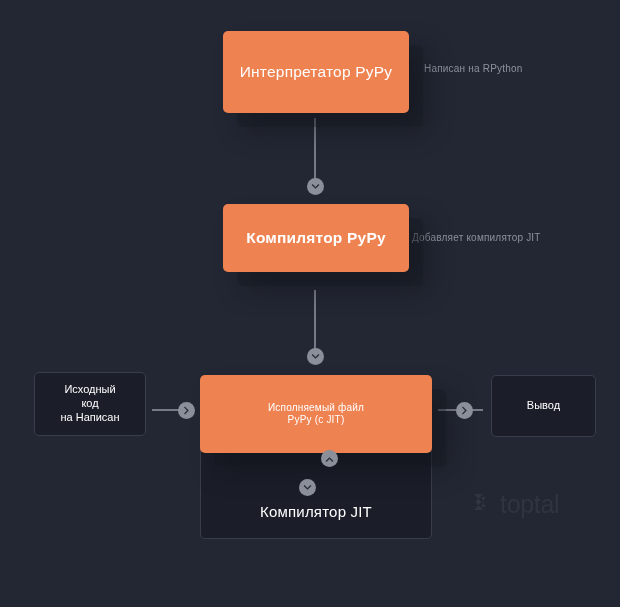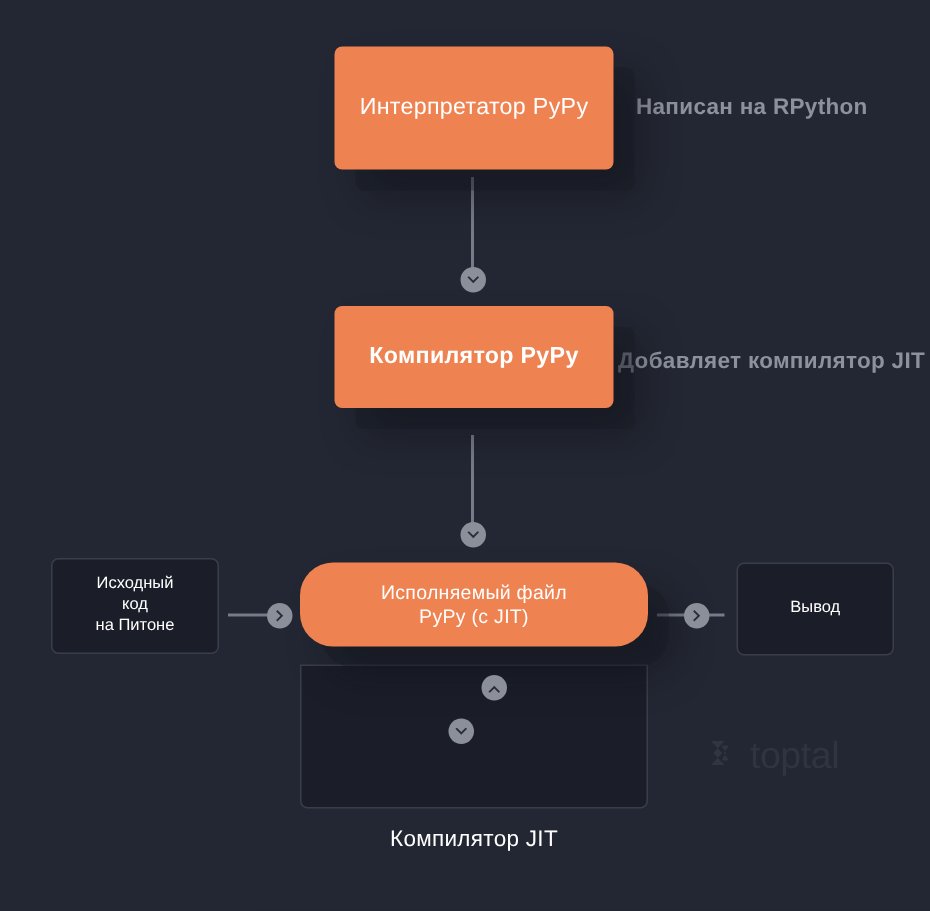--- a/index.html
+++ b/index.html
@@ -33,21 +33,21 @@
     justify-content: center;
     text-align: center;
     line-height: 1.22;
     letter-spacing: .2px;
     box-shadow: 14px 14px 0 0 rgba(20,22,30,0.30),
                 18px 18px 26px 0 rgba(10,12,18,0.35);
     z-index: 4;
   }
   #box-interpreter { left: 223px; top: 31px;  width: 186px; height: 82px; font-size: 15.5px; }
   #box-compiler    { left: 223px; top: 204px; width: 186px; height: 68px; font-size: 15.5px; font-weight: bold; }
-  #box-executable  { left: 200px; top: 375px; width: 232px; height: 56px; font-size: 13px; border-radius: 22px; }
+  #box-executable  { left: 200px; top: 375px; width: 232px; height: 78px; font-size: 10px; }
 
   
   .dbox {
     position: absolute;
     background: #1b1e29;
     border: 1px solid #3a3e4c;
     border-radius: 5px;
     display: flex;
     align-items: center;
     justify-content: center;
@@ -73,39 +73,37 @@
     z-index: 2;
   }
   #jit-title {
     position: absolute;
     left: 0; right: 0;
     top: 59px;
     text-align: center;
     font-size: 15px;
     color: #ffffff;
     letter-spacing: .2px;
-    margin-top: 48px;
   }
   .jit-note {
     position: absolute;
     font-size: 10.5px;
     line-height: 1.45;
     color: #9ba0ac;
   }
   #jit-note-left  { left: 216px; top: 455px; width: 95px; text-align: left; }
   #jit-note-right { left: 350px; top: 468px; width: 95px; text-align: left; }
 
   
   .note {
     position: absolute;
-    font-size: 15px;
+    font-size: 10px;
     color: #8d919d;
     letter-spacing: .2px;
     white-space: nowrap;
-    font-weight: bold;
   }
   #note-interpreter { left: 424px; top: 63px; }
   #note-compiler    { left: 412px; top: 232px; }
 
   
   .vline {
     position: absolute;
     width: 2px;
     background: #777b87;
     z-index: 1;
@@ -191,21 +189,21 @@
   <div class="knob" id="conn2-knob">
     <svg width="9" height="6" viewBox="0 0 9 6">
         <path d="M0.6 0.9 L4.5 4.8 L8.4 0.9 L7.4 0.1 L4.5 3.0 L1.6 0.1 Z"></path>
       </svg>
   </div>
 
   <div class="dbox" id="box-source">
     <div>
       <div>Исходный</div>
       <div>код</div>
-      <div>на Питоне</div>
+      <div>на Написан</div>
     </div>
   </div>
 
   <div class="hline" id="conn3-line"></div>
   <div class="knob" id="conn3-knob">
     <svg width="6" height="9" viewBox="0 0 6 9">
         <path d="M0.9 0.6 L4.8 4.5 L0.9 8.4 L0.1 7.4 L3.0 4.5 L0.1 1.6 Z"></path>
       </svg>
   </div>
 

